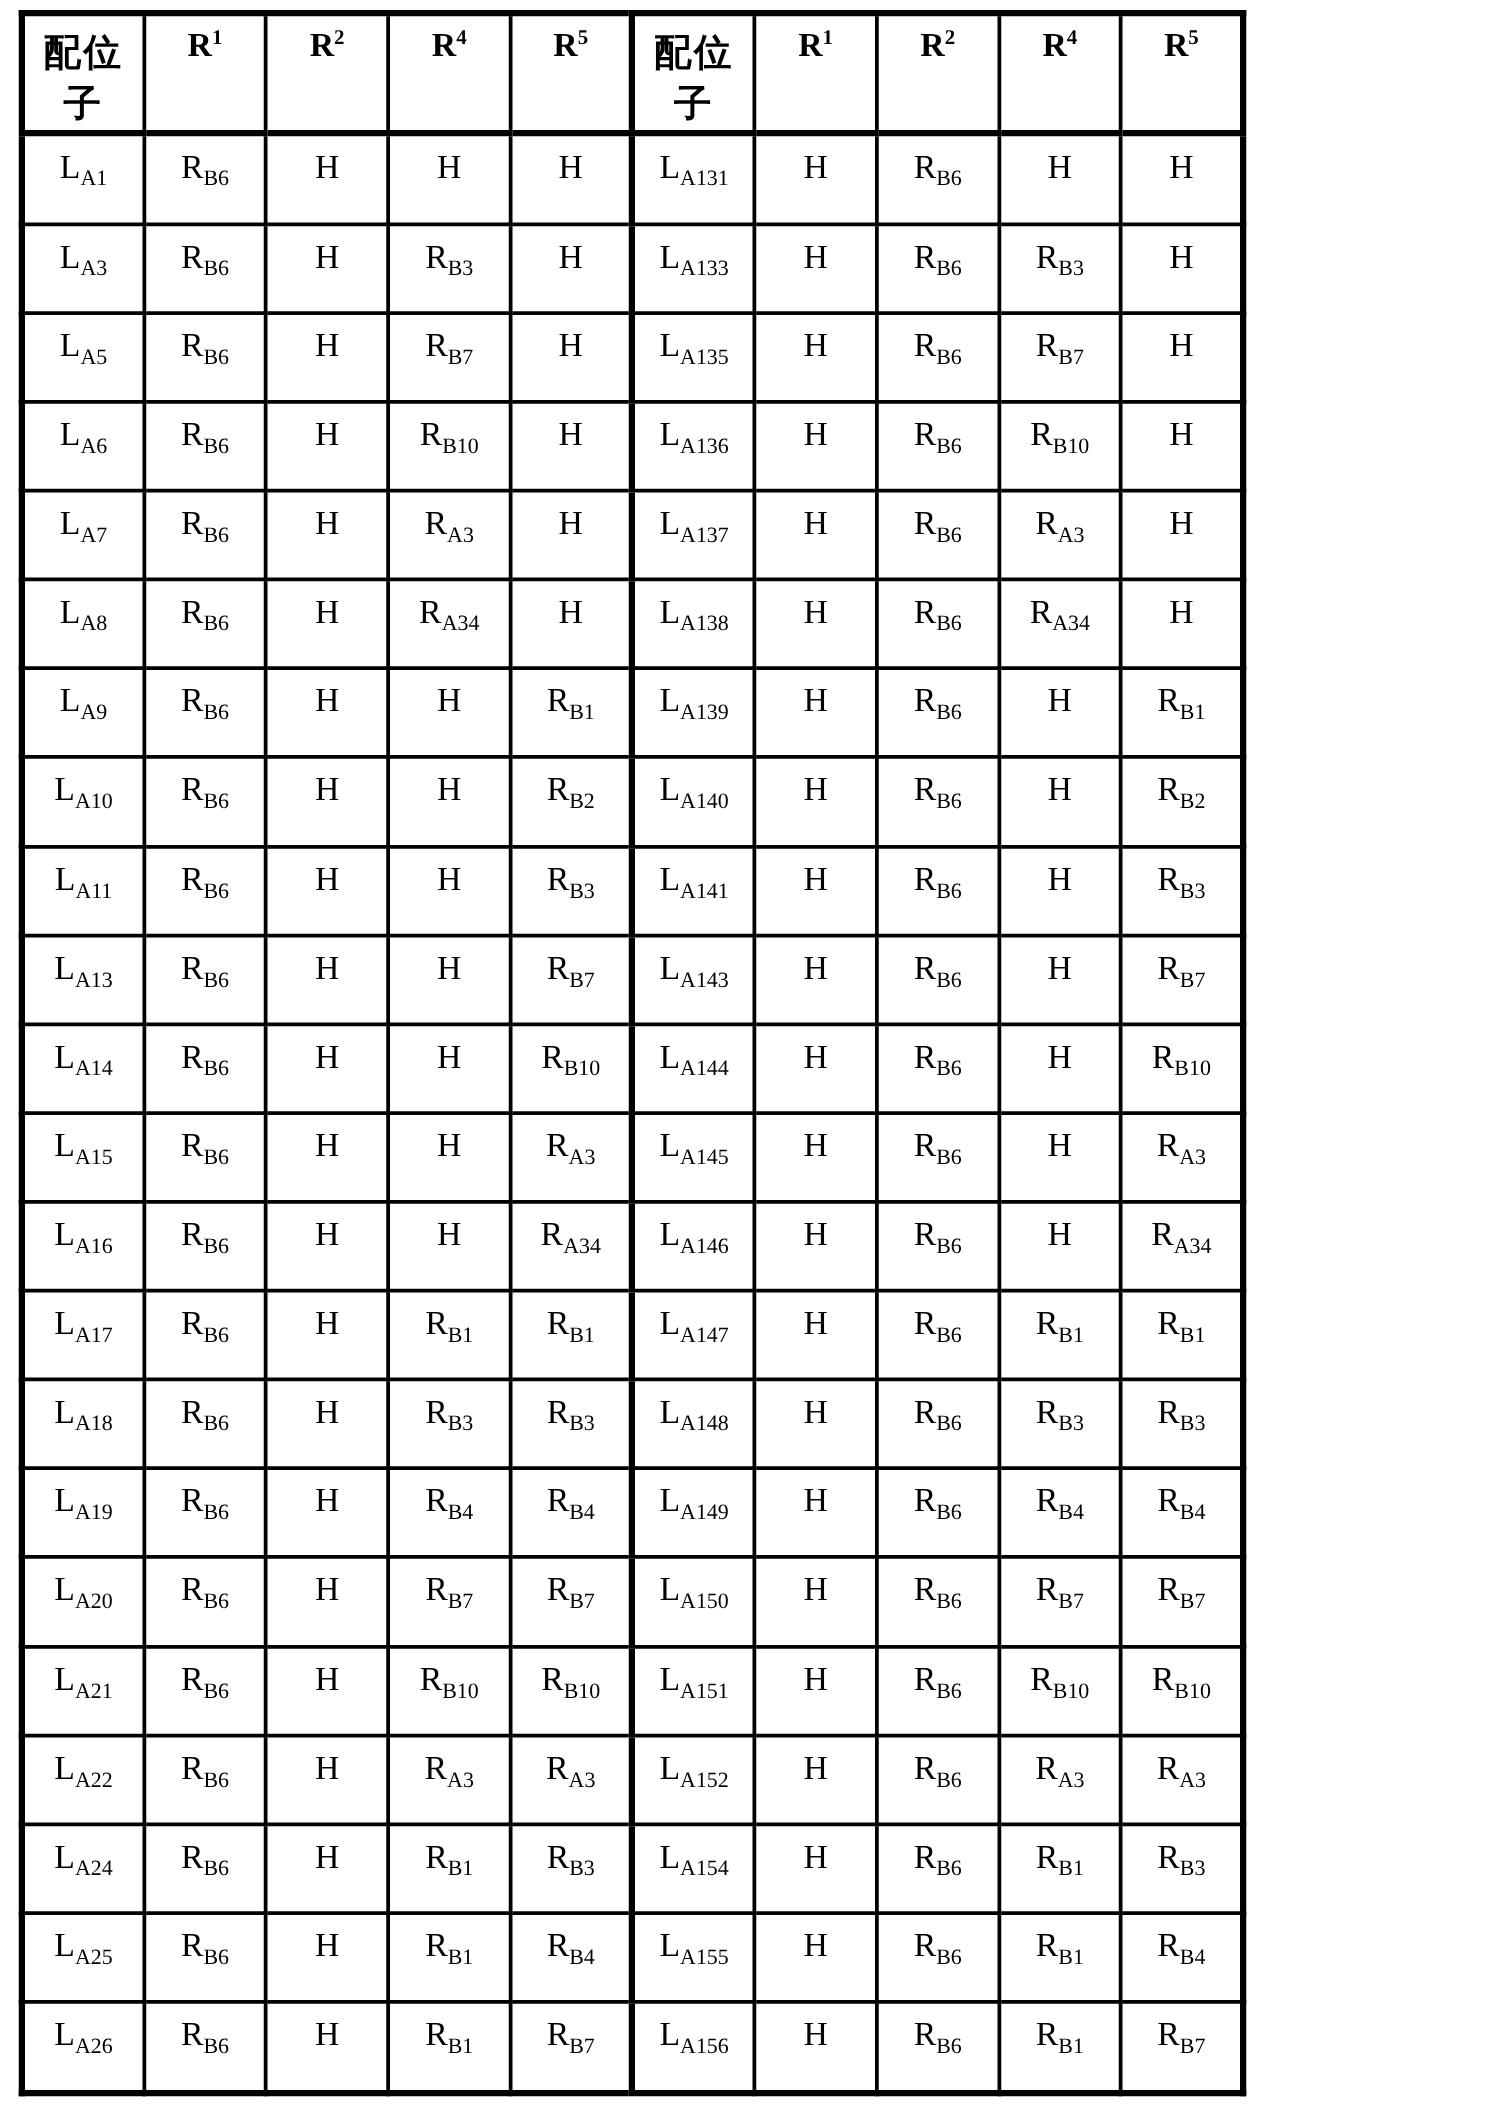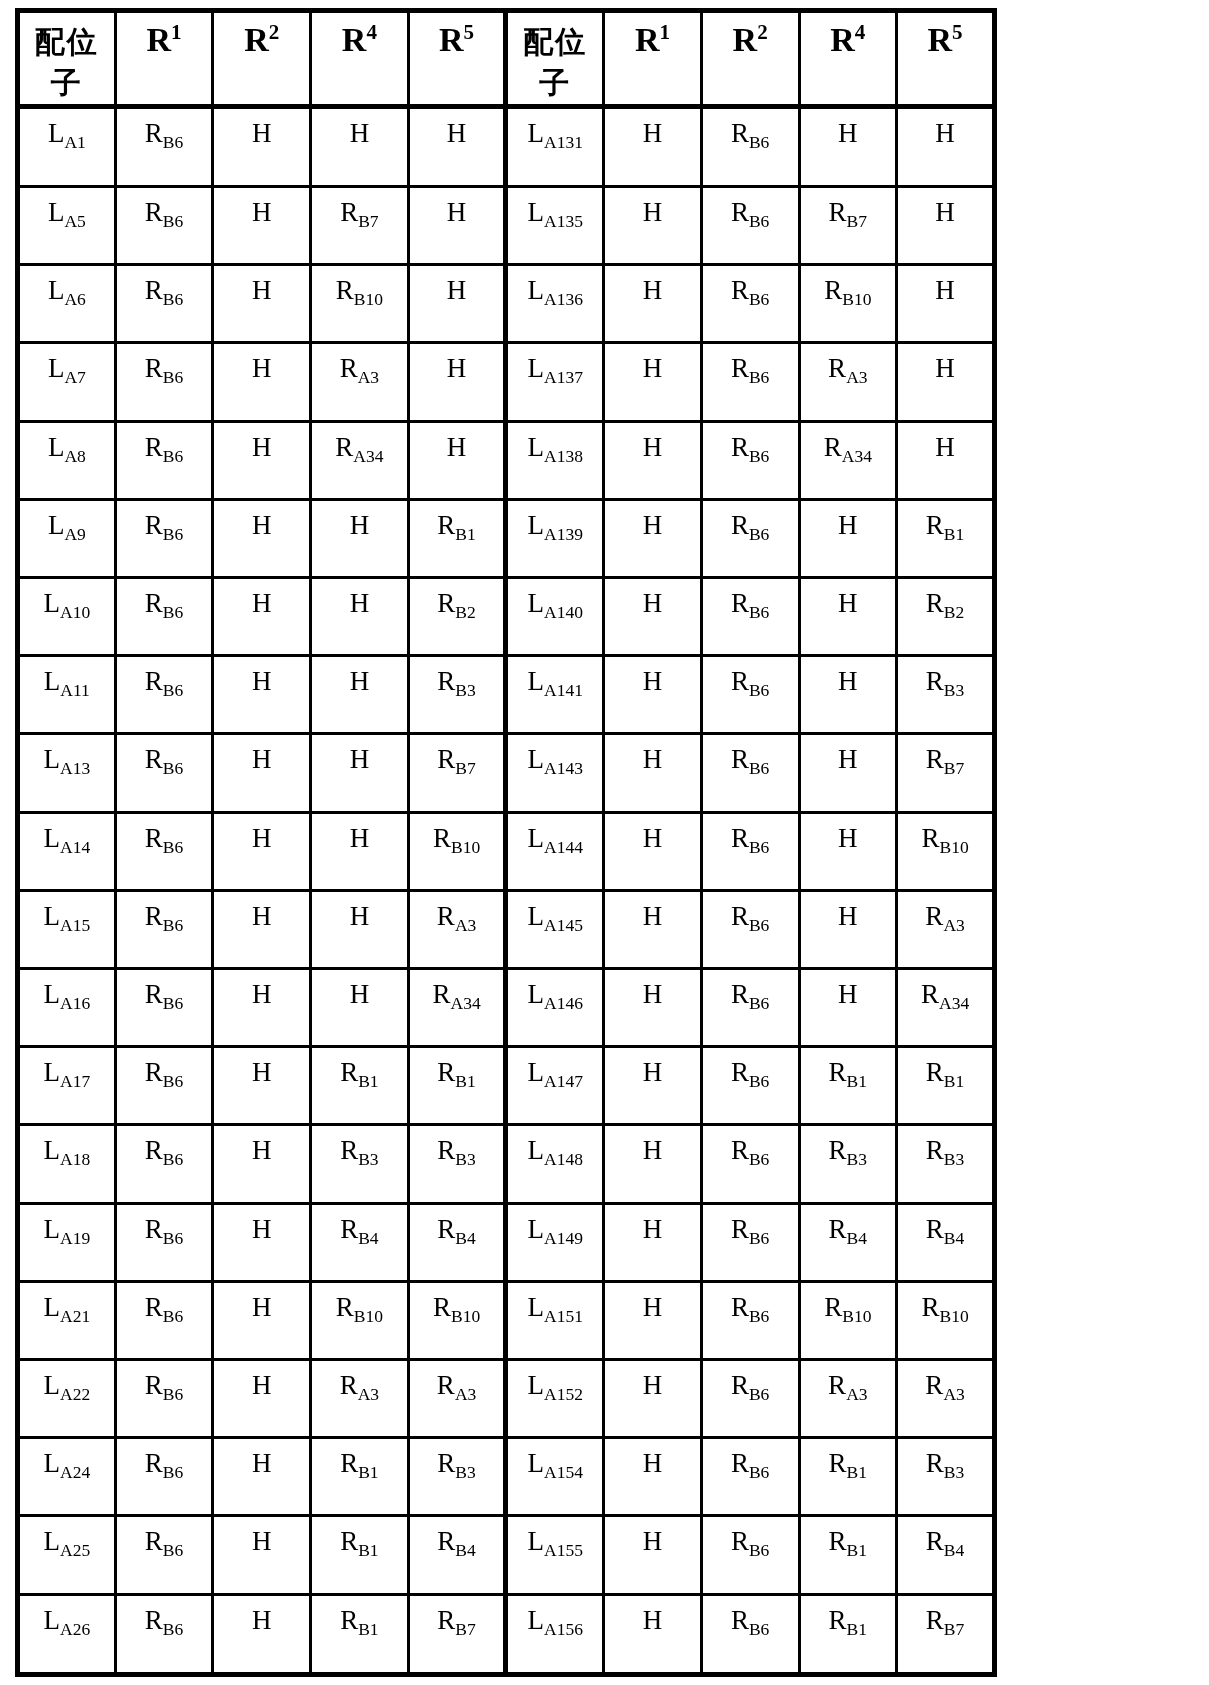--- a/index.html
+++ b/index.html
@@ -32,21 +32,21 @@
     vertical-align: top;
     color: #000000;
     overflow: hidden;
   }
   table.ligand-table {
     border: 5px solid #000000;
   }
   table.ligand-table thead th {
     border-bottom: 5px solid #000000;
     font-family: "Liberation Serif", serif;
-    font-size: 34px;
+    font-size: 27px;
     font-weight: bold;
     padding-top: 8px;
   }
   table.ligand-table thead th.cjk {
     font-family: "Liberation Sans", sans-serif;
     font-size: 30px;
     letter-spacing: 2px;
     padding-top: 9px;
   }
   table.ligand-table th:nth-child(5),
@@ -94,20 +94,32 @@
           <td>H</td>
           <td>H</td>
           <td>H</td>
           <td>L<sub>A131</sub></td>
           <td>H</td>
           <td>R<sub>B6</sub></td>
           <td>H</td>
           <td>H</td>
         </tr>
         <tr>
+          <td>L<sub>A3</sub></td>
+          <td>R<sub>B6</sub></td>
+          <td>H</td>
+          <td>R<sub>B3</sub></td>
+          <td>H</td>
+          <td>L<sub>A133</sub></td>
+          <td>H</td>
+          <td>R<sub>B6</sub></td>
+          <td>R<sub>B3</sub></td>
+          <td>H</td>
+        </tr>
+        <tr>
           <td>L<sub>A5</sub></td>
           <td>R<sub>B6</sub></td>
           <td>H</td>
           <td>R<sub>B7</sub></td>
           <td>H</td>
           <td>L<sub>A135</sub></td>
           <td>H</td>
           <td>R<sub>B6</sub></td>
           <td>R<sub>B7</sub></td>
           <td>H</td>
@@ -260,20 +272,32 @@
           <td>L<sub>A19</sub></td>
           <td>R<sub>B6</sub></td>
           <td>H</td>
           <td>R<sub>B4</sub></td>
           <td>R<sub>B4</sub></td>
           <td>L<sub>A149</sub></td>
           <td>H</td>
           <td>R<sub>B6</sub></td>
           <td>R<sub>B4</sub></td>
           <td>R<sub>B4</sub></td>
+        </tr>
+        <tr>
+          <td>L<sub>A20</sub></td>
+          <td>R<sub>B6</sub></td>
+          <td>H</td>
+          <td>R<sub>B7</sub></td>
+          <td>R<sub>B7</sub></td>
+          <td>L<sub>A150</sub></td>
+          <td>H</td>
+          <td>R<sub>B6</sub></td>
+          <td>R<sub>B7</sub></td>
+          <td>R<sub>B7</sub></td>
         </tr>
         <tr>
           <td>L<sub>A21</sub></td>
           <td>R<sub>B6</sub></td>
           <td>H</td>
           <td>R<sub>B10</sub></td>
           <td>R<sub>B10</sub></td>
           <td>L<sub>A151</sub></td>
           <td>H</td>
           <td>R<sub>B6</sub></td>

